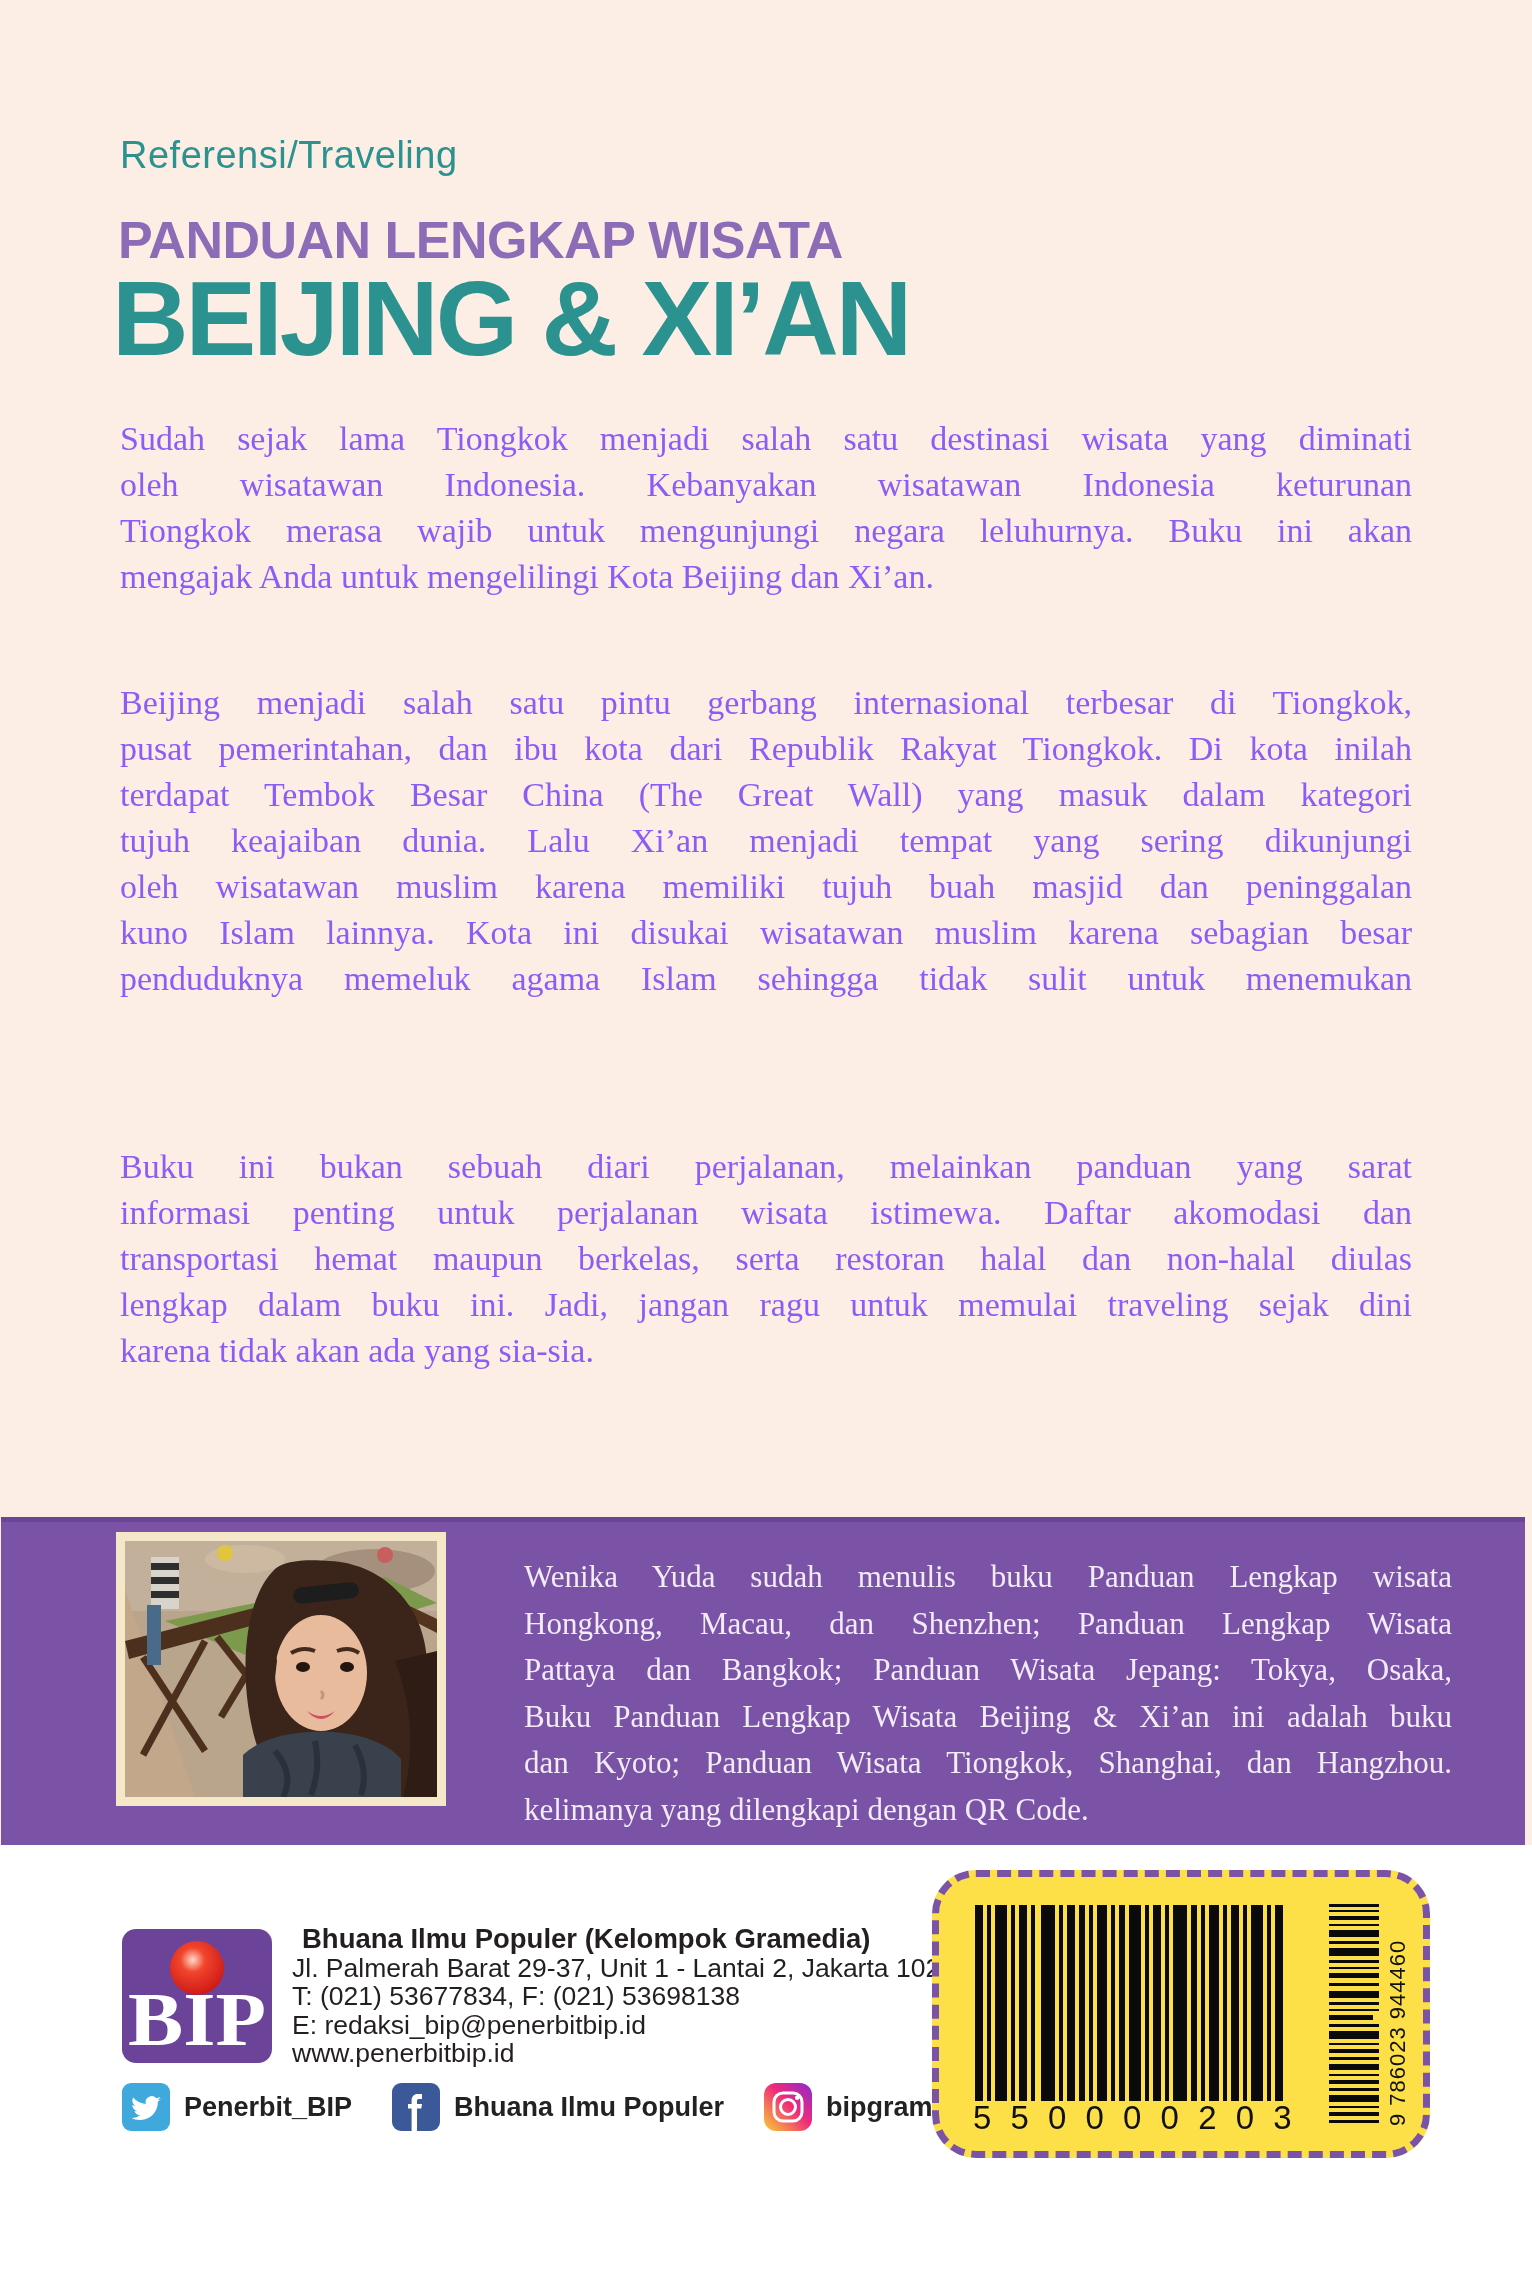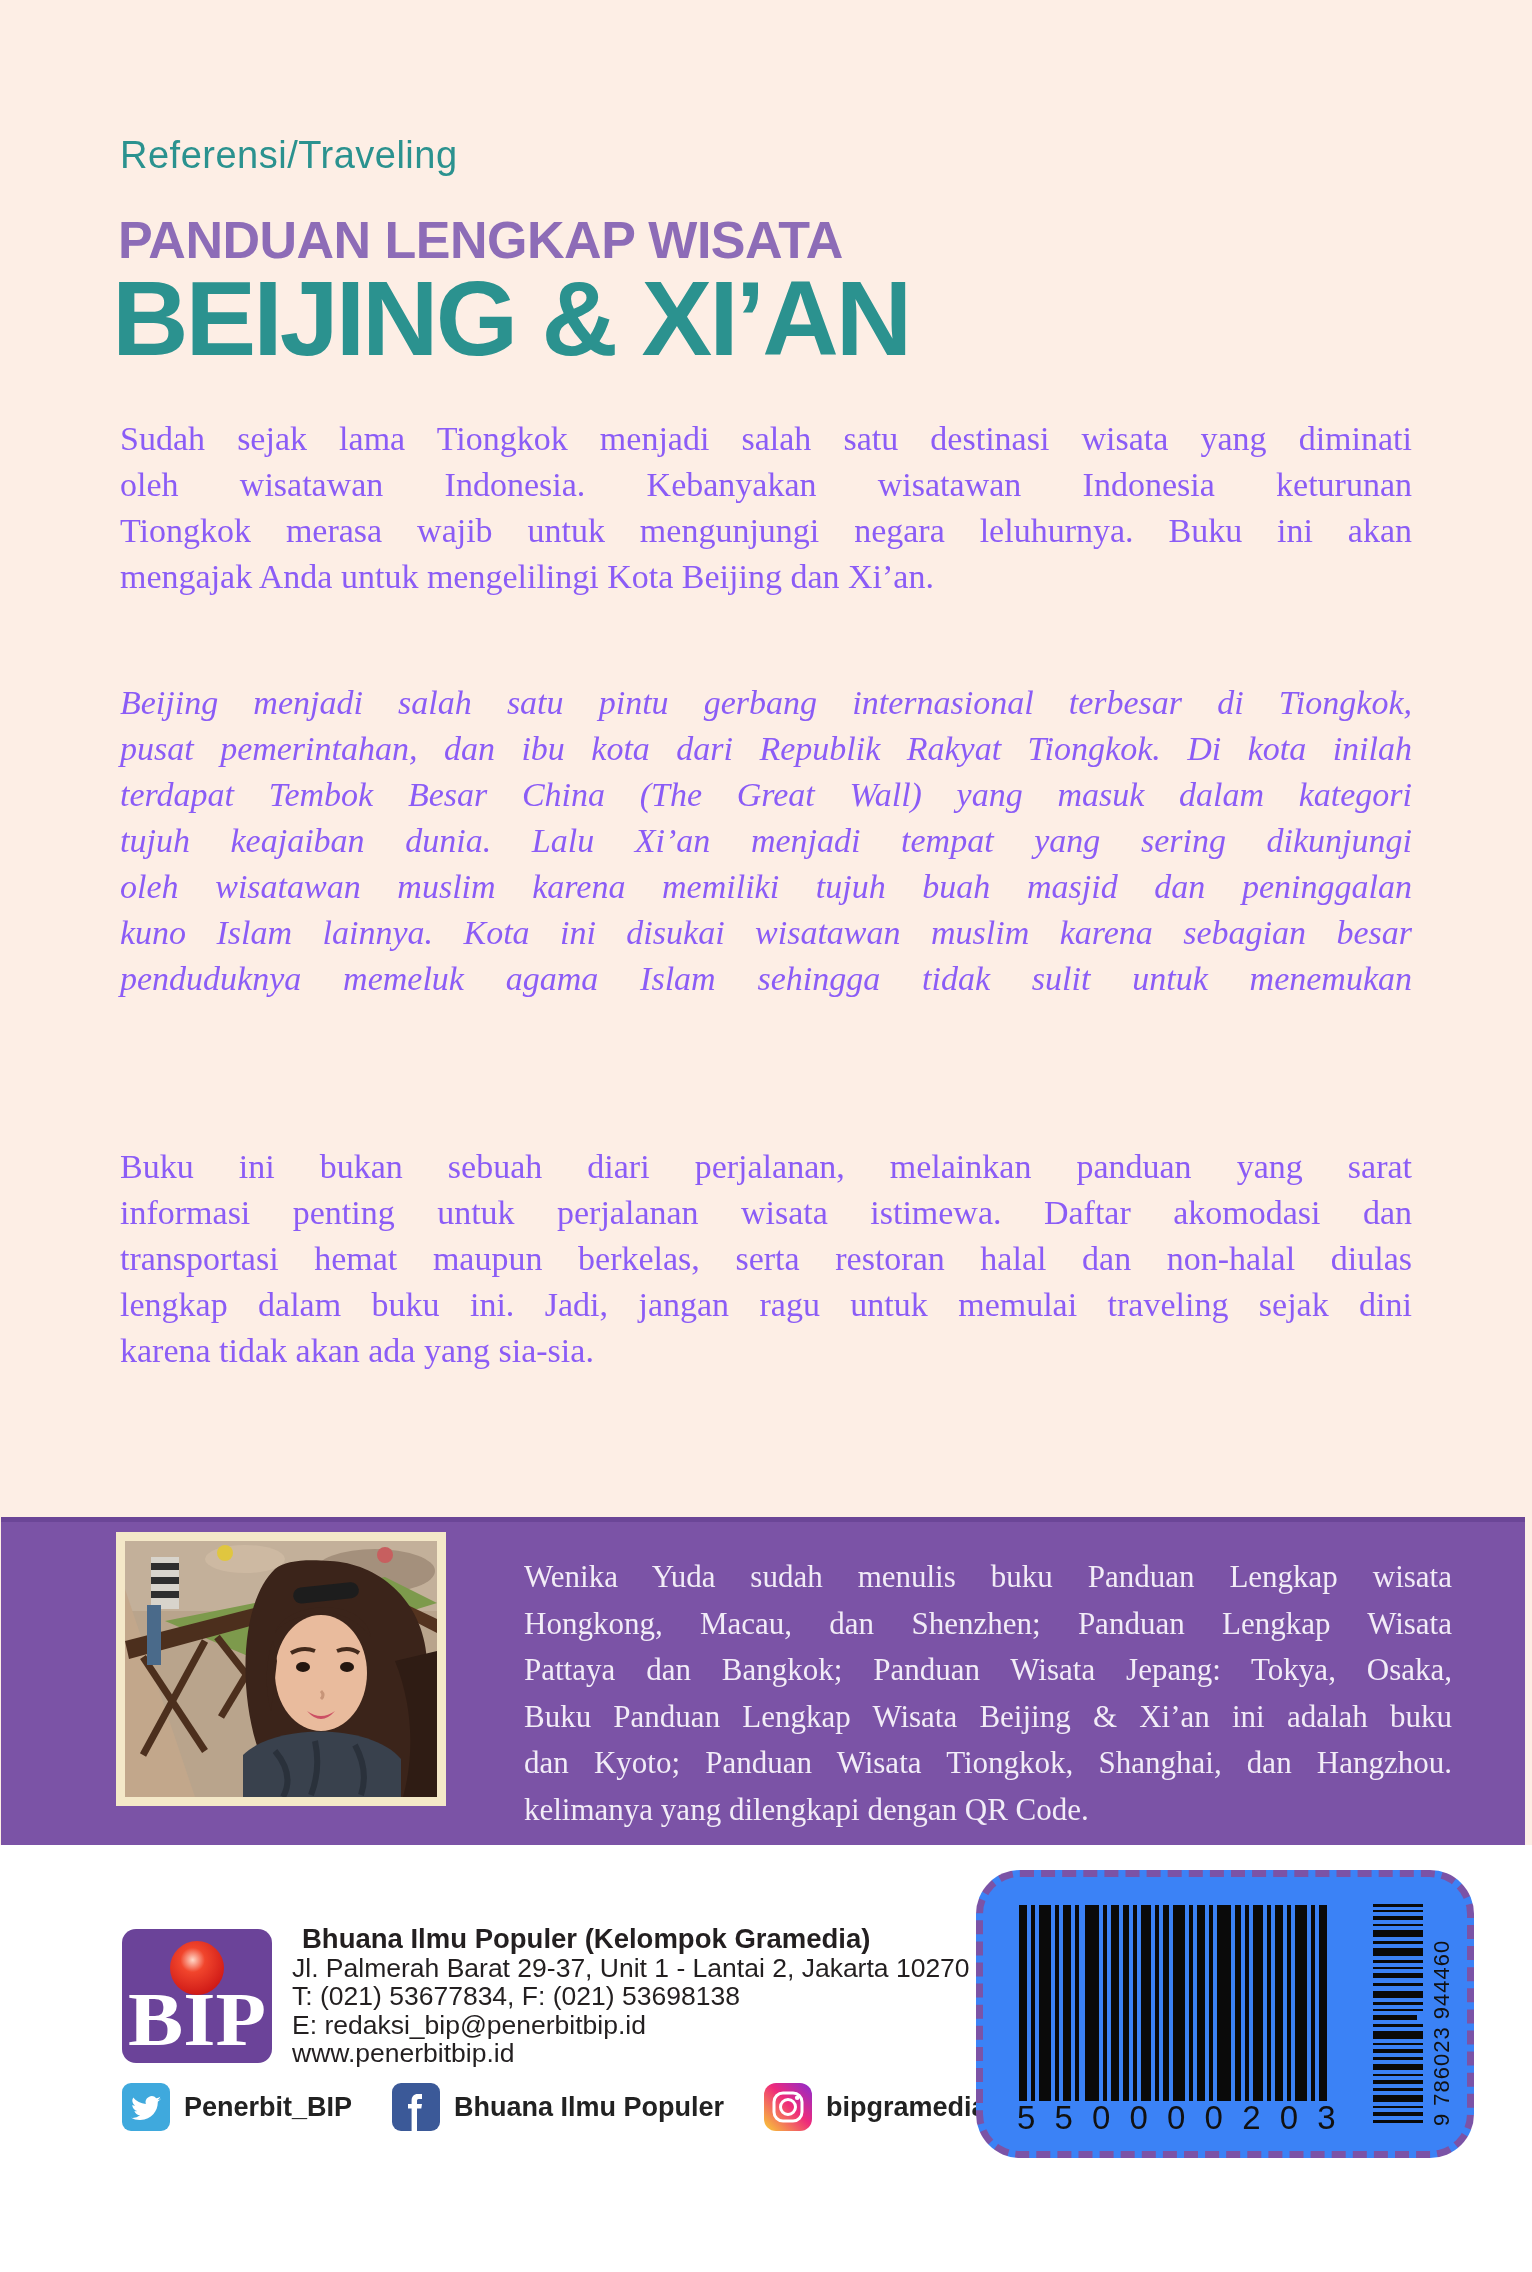--- a/index.html
+++ b/index.html
@@ -22,21 +22,21 @@
   .title2 {
     position:absolute; left:112px; top:258px;
     font-family:"Liberation Sans", sans-serif;
     font-weight:700; font-size:106px; color:#2b928f; letter-spacing:-3px;
   }
   
   .synopsis {
     position:absolute; left:120px; width:1292px;
     font-size:34px; line-height:46px; color:#8b5cf6;
   }
-  #p1 { top:416px; } #p2 { top:680px;font-style:italic; } #p3 { top:1144px; }
+  #p1 { top:416px; } #p2 { top:680px; } #p3 { top:1144px; }
   .jline { text-align:justify; text-align-last:justify; text-justify:inter-word; }
   .jlast { text-align-last:left; }
   
   .purple-band {
     position:absolute; left:1px; top:1517px; width:1524px; height:328px;
     background:#7b53a6; border-top:5px solid #6b4697; box-sizing:border-box;
   }
   .photo {
     position:absolute; left:115px; top:10px; width:330px; height:274px;
     background:#f4e8c8; box-sizing:border-box; padding:9px;
@@ -65,22 +65,22 @@
   .social-item { display:flex; align-items:center; }
   .social-label { margin-left:14px; font-weight:700; font-size:27px; color:#222; }
   .ig-box {
     width:48px; height:48px; border-radius:12px;
     background:linear-gradient(45deg,#f9ce34 0%,#ee2a7b 55%,#8a2bd0 100%);
     position:relative;
   }
   .ig-box svg { position:absolute; left:0; top:0; }
   
   .barcode-box {
-    position:absolute; left:976px; top:25px; width:498px; height:288px;
-    border:7px dashed #7b53a6; border-radius:44px; background:#3b82f6; box-sizing:border-box;
+    position:absolute; left:932px; top:25px; width:498px; height:288px;
+    border:7px dashed #7b53a6; border-radius:44px; background:#fde047; box-sizing:border-box;
   }
   .bc-main  { position:absolute; left:36px; top:28px; }
   .bc-digits {
     position:absolute; left:34px; top:222px; width:320px;
     font-family:"Liberation Sans", sans-serif; font-size:33px; color:#111;
     letter-spacing:4px; word-spacing:2px; white-space:nowrap;
   }
   .bc-isbn-bars { position:absolute; left:390px; top:27px; }
   .bc-isbn-text {
     position:absolute; left:446px; top:27px; height:222px;

